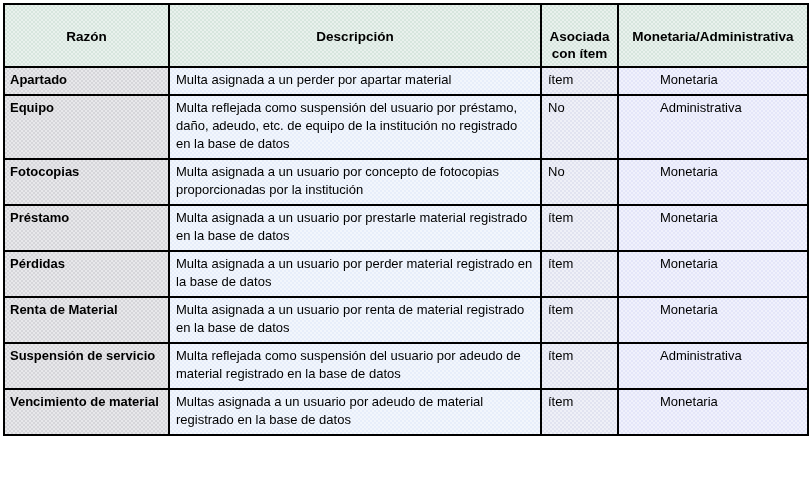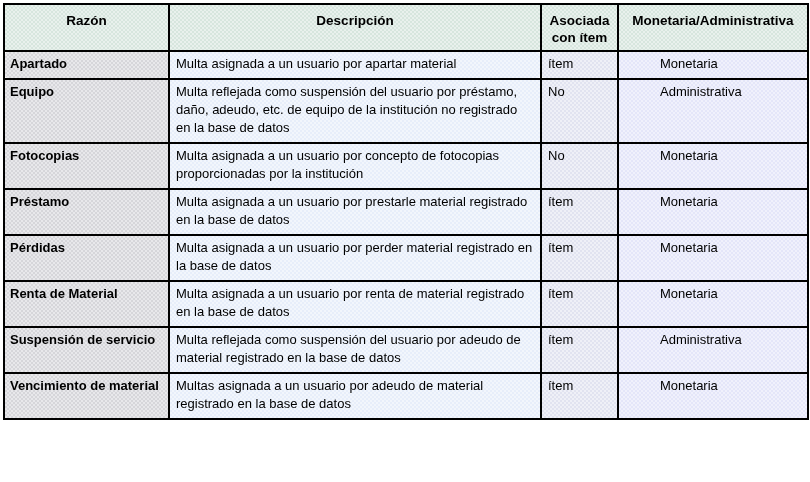--- a/index.html
+++ b/index.html
@@ -44,39 +44,39 @@
     background-size: 4px 4px;
     background-position: 0 0, 2px 2px;
   }
   thead th {
     background-color: var(--header-bg);
     border-bottom-width: 3px;
     font-size: 13.5px;
     font-weight: bold;
     color: #000;
     text-align: center;
-    padding: 7px 4px 4px 4px;
+    padding: 23px 4px 4px 4px;
     height: 44px;
     line-height: 17px;
   }
   tbody td {
     font-size: 13px;
     line-height: 18px;
     color: #000;
     padding: 3px 6px 5px 6px;
   }
   td.reason {
     background-color: var(--reason-col-bg);
     font-weight: bold;
     padding-left: 5px;
   }
   td.desc  { background-color: var(--description-col-bg); }
   td.asoc  { background-color: var(--associated-col-bg); }
   td.tipo  { background-color: var(--monetary-col-bg); padding-left: 41px; }
-  tr.single td { height: 28px; border-radius: 7px; }
+  tr.single td { height: 28px; }
 </style>
 </head>
 <body>
 
 <div class="screen">
   <table class="fines">
     <colgroup>
       <col style="width:165px">
       <col style="width:372px">
       <col style="width:77px">
@@ -87,21 +87,21 @@
         <th class="tex">Razón</th>
         <th class="tex">Descripción</th>
         <th class="tex">Asociada con ítem</th>
         <th class="tex">Monetaria/Administrativa</th>
       </tr>
     </thead>
     <tbody>
 
         <tr class="single">
           <td class="reason tex">Apartado</td>
-          <td class="desc tex">Multa asignada a un usuario por apartar material</td>
+          <td class="desc tex">Multa asignada a un perder por apartar material</td>
           <td class="asoc tex">ítem</td>
           <td class="tipo tex">Monetaria</td>
         </tr>
 
 
         <tr>
           <td class="reason tex">Equipo</td>
           <td class="desc tex">Multa reflejada como suspensión del usuario por préstamo, daño, adeudo, etc. de equipo de la institución no registrado en la base de datos</td>
           <td class="asoc tex">No</td>
           <td class="tipo tex">Administrativa</td>

